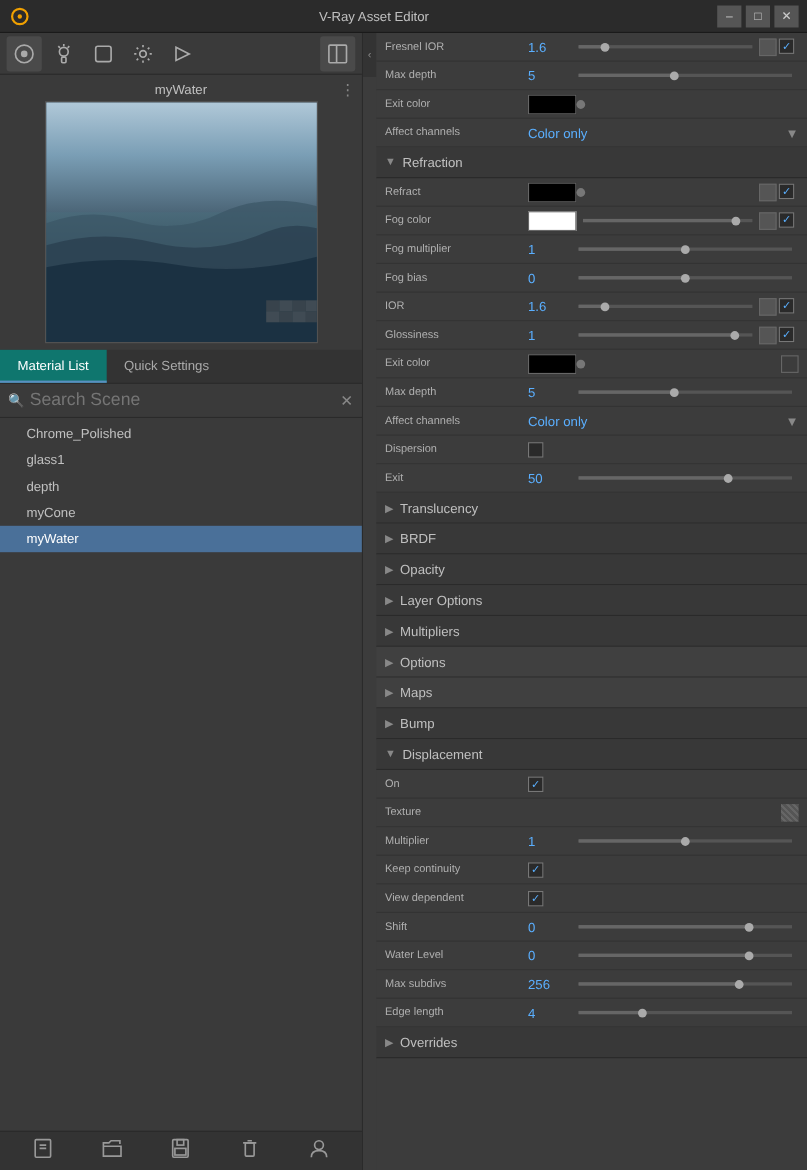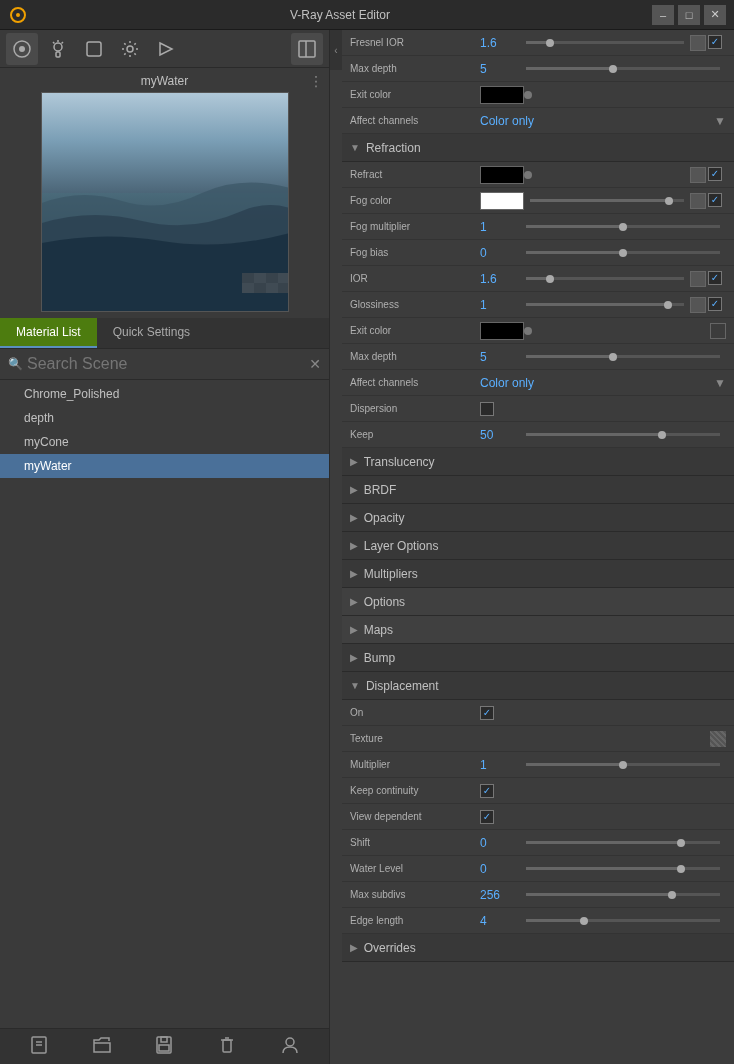--- a/index.html
+++ b/index.html
@@ -142,21 +142,21 @@
     }
     .tab {
       padding: 7px 16px;
       font-size: 12px;
       color: #aaa;
       cursor: pointer;
       border-bottom: 2px solid transparent;
     }
     .tab.active {
       color: #fff;
-      background: #4d7c0f;
+      background: #0f766e;
       border-bottom: 2px solid #5a8fc0;
     }
 
     
     .search-bar {
       display: flex;
       align-items: center;
       padding: 6px 8px;
       background: #3a3a3a;
       border-bottom: 1px solid #2a2a2a;
@@ -484,20 +484,21 @@
     </div>
 
     <div class="search-bar">
       <span class="search-icon-wrap">🔍</span>
       <input class="search-input" type="text" placeholder="Search Scene" style="">
       <span class="search-clear">✕</span>
     </div>
 
     <div class="material-list">
       <div class="material-item">Chrome_Polished</div>
+      <div class="material-item">glass1</div>
       <div class="material-item">depth</div>
       <div class="material-item">myCone</div>
       <div class="material-item selected">myWater</div>
     </div>
 
     <div class="bottom-toolbar">
       <span class="bottom-icon" title="New">
         <svg width="20" height="20" viewBox="0 0 20 20">
             <rect x="3" y="2" width="14" height="16" rx="1" fill="none" stroke="#999" stroke-width="1.5"></rect>
             <line x1="7" y1="7" x2="13" y2="7" stroke="#999" stroke-width="1.5"></line>
@@ -670,21 +671,21 @@
         <span class="prop-dropdown-arrow">▼</span>
       </div>
     </div>
 
     <div class="prop-row">
       <span class="prop-label">Dispersion</span>
       <div class="prop-checkbox"></div>
     </div>
 
     <div class="prop-row">
-      <span class="prop-label">Keep</span>
+      <span class="prop-label">Exit</span>
       <span class="prop-value">50</span>
       <div class="slider-track">
         <div class="slider-fill" style="width:70%"></div>
         <div class="slider-thumb" style="left:70%"></div>
       </div>
     </div>
 
     <div class="section-header">
       <span class="section-arrow">▶</span>
       <span class="section-title">Translucency</span>

